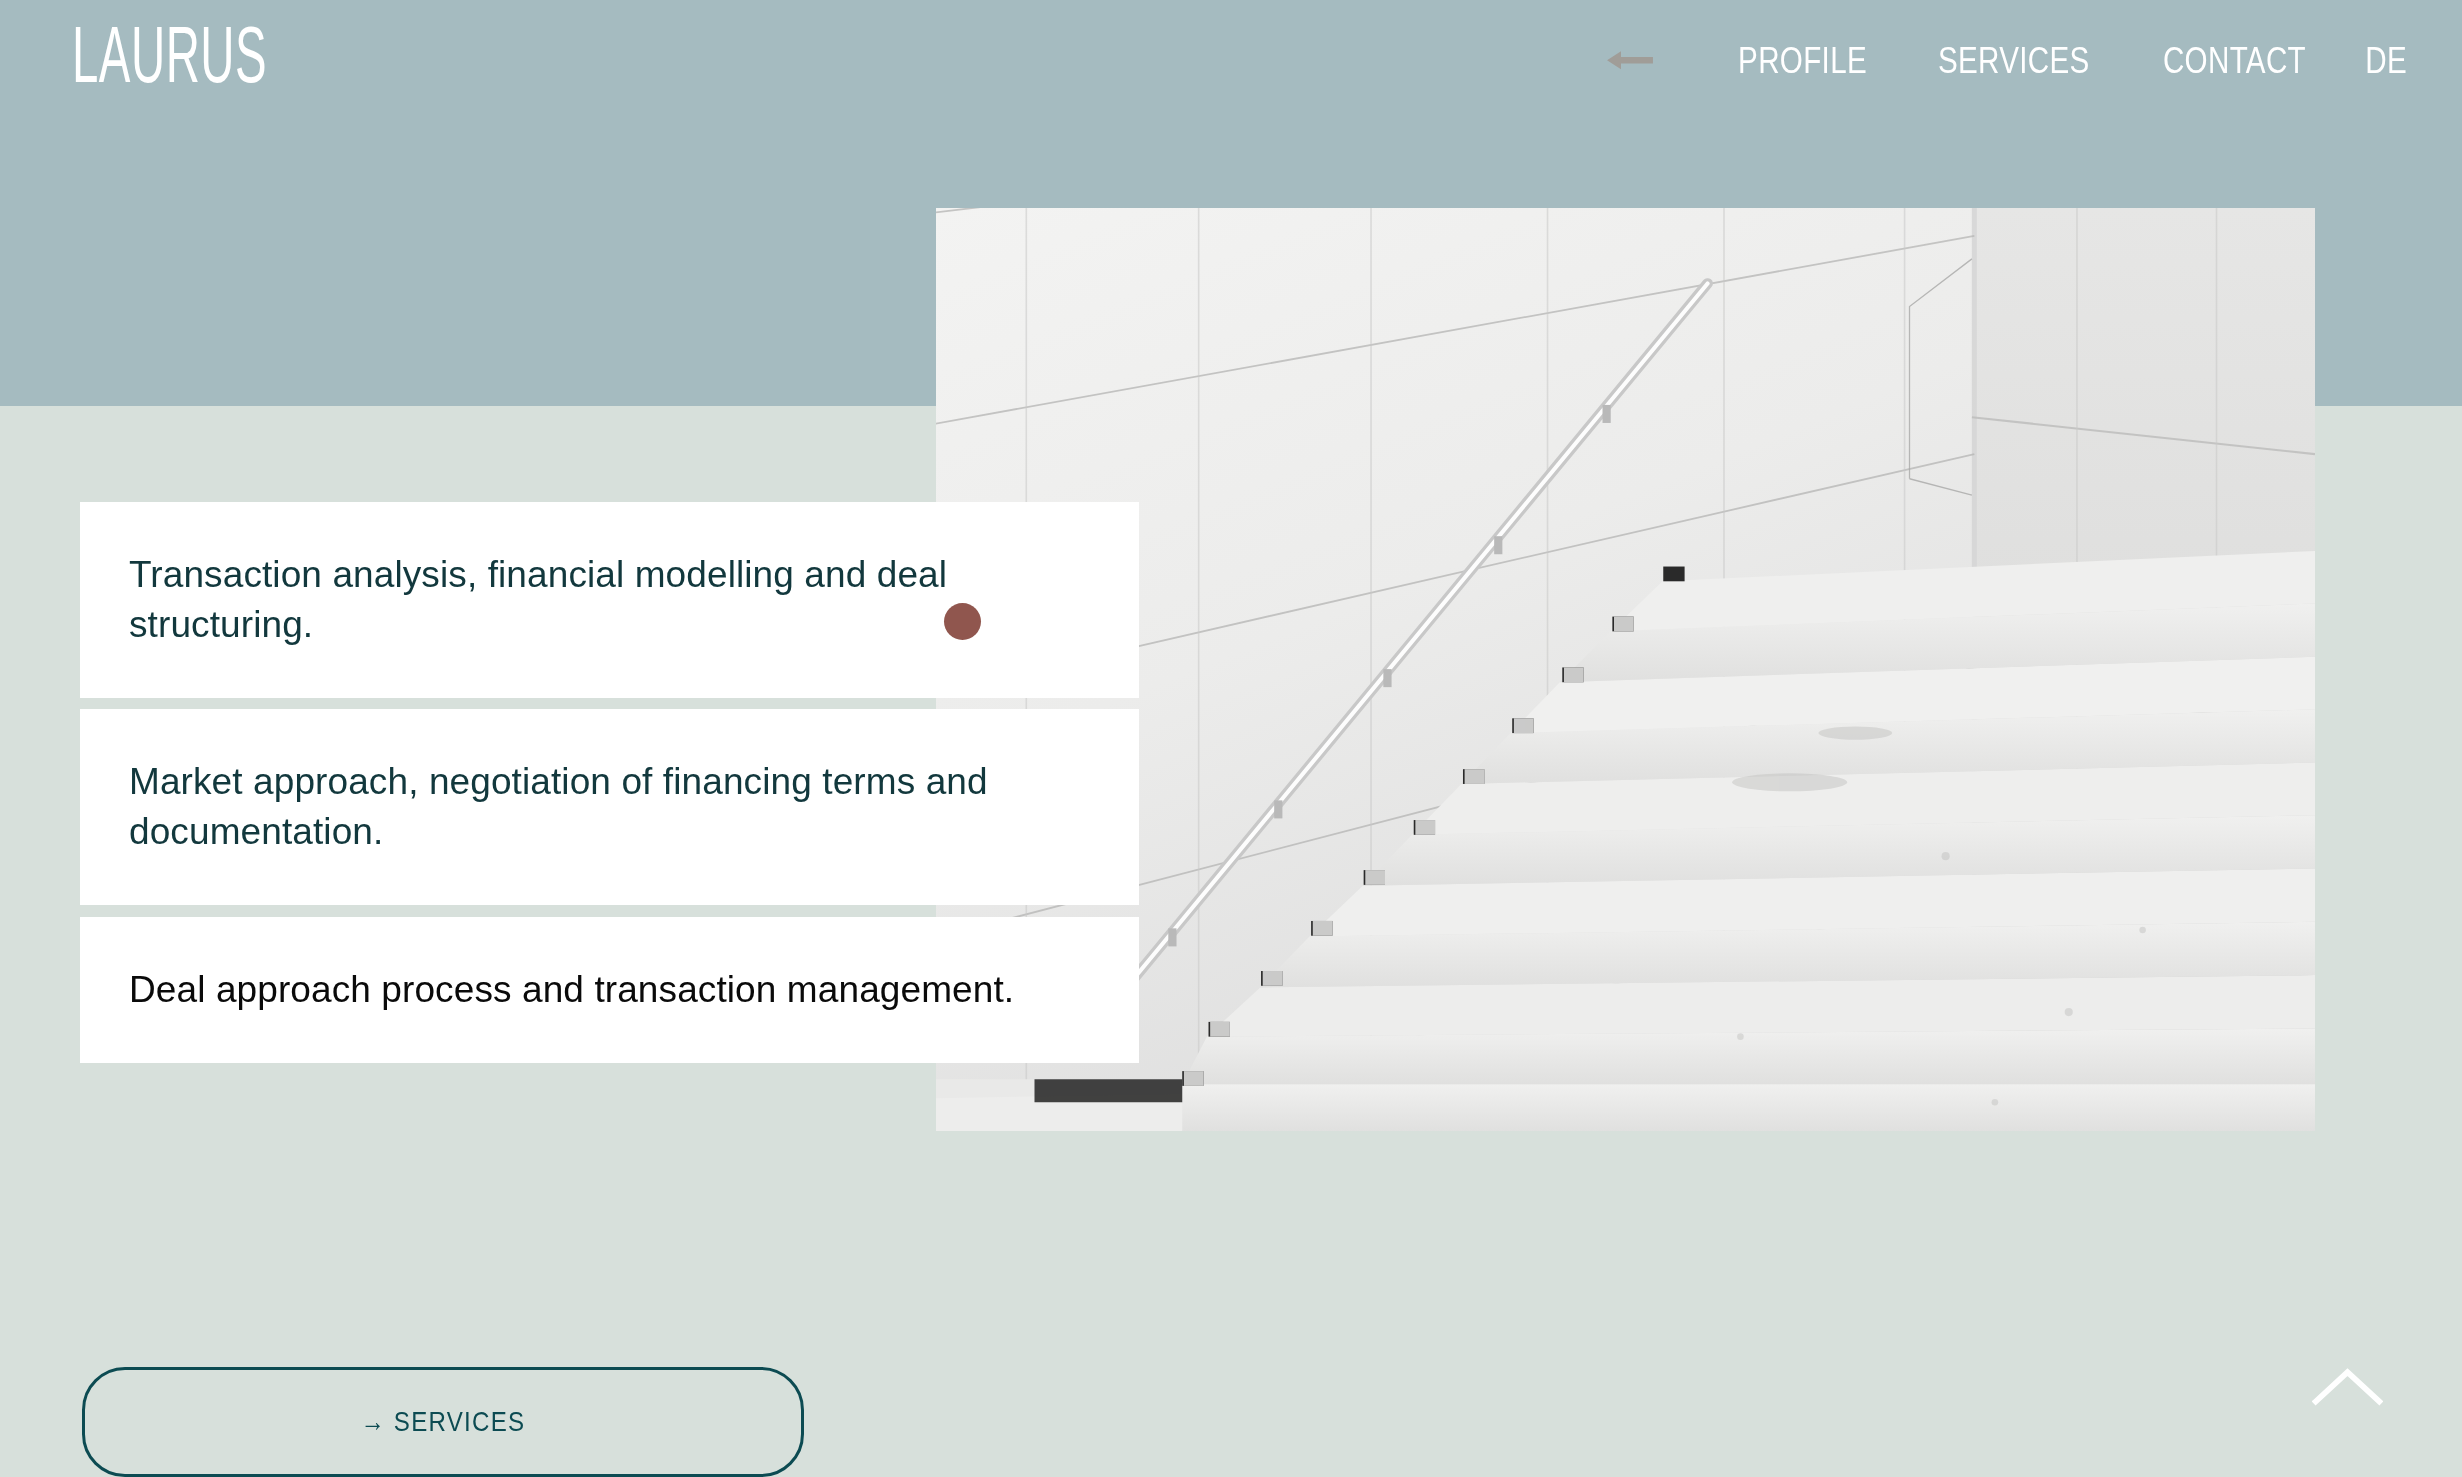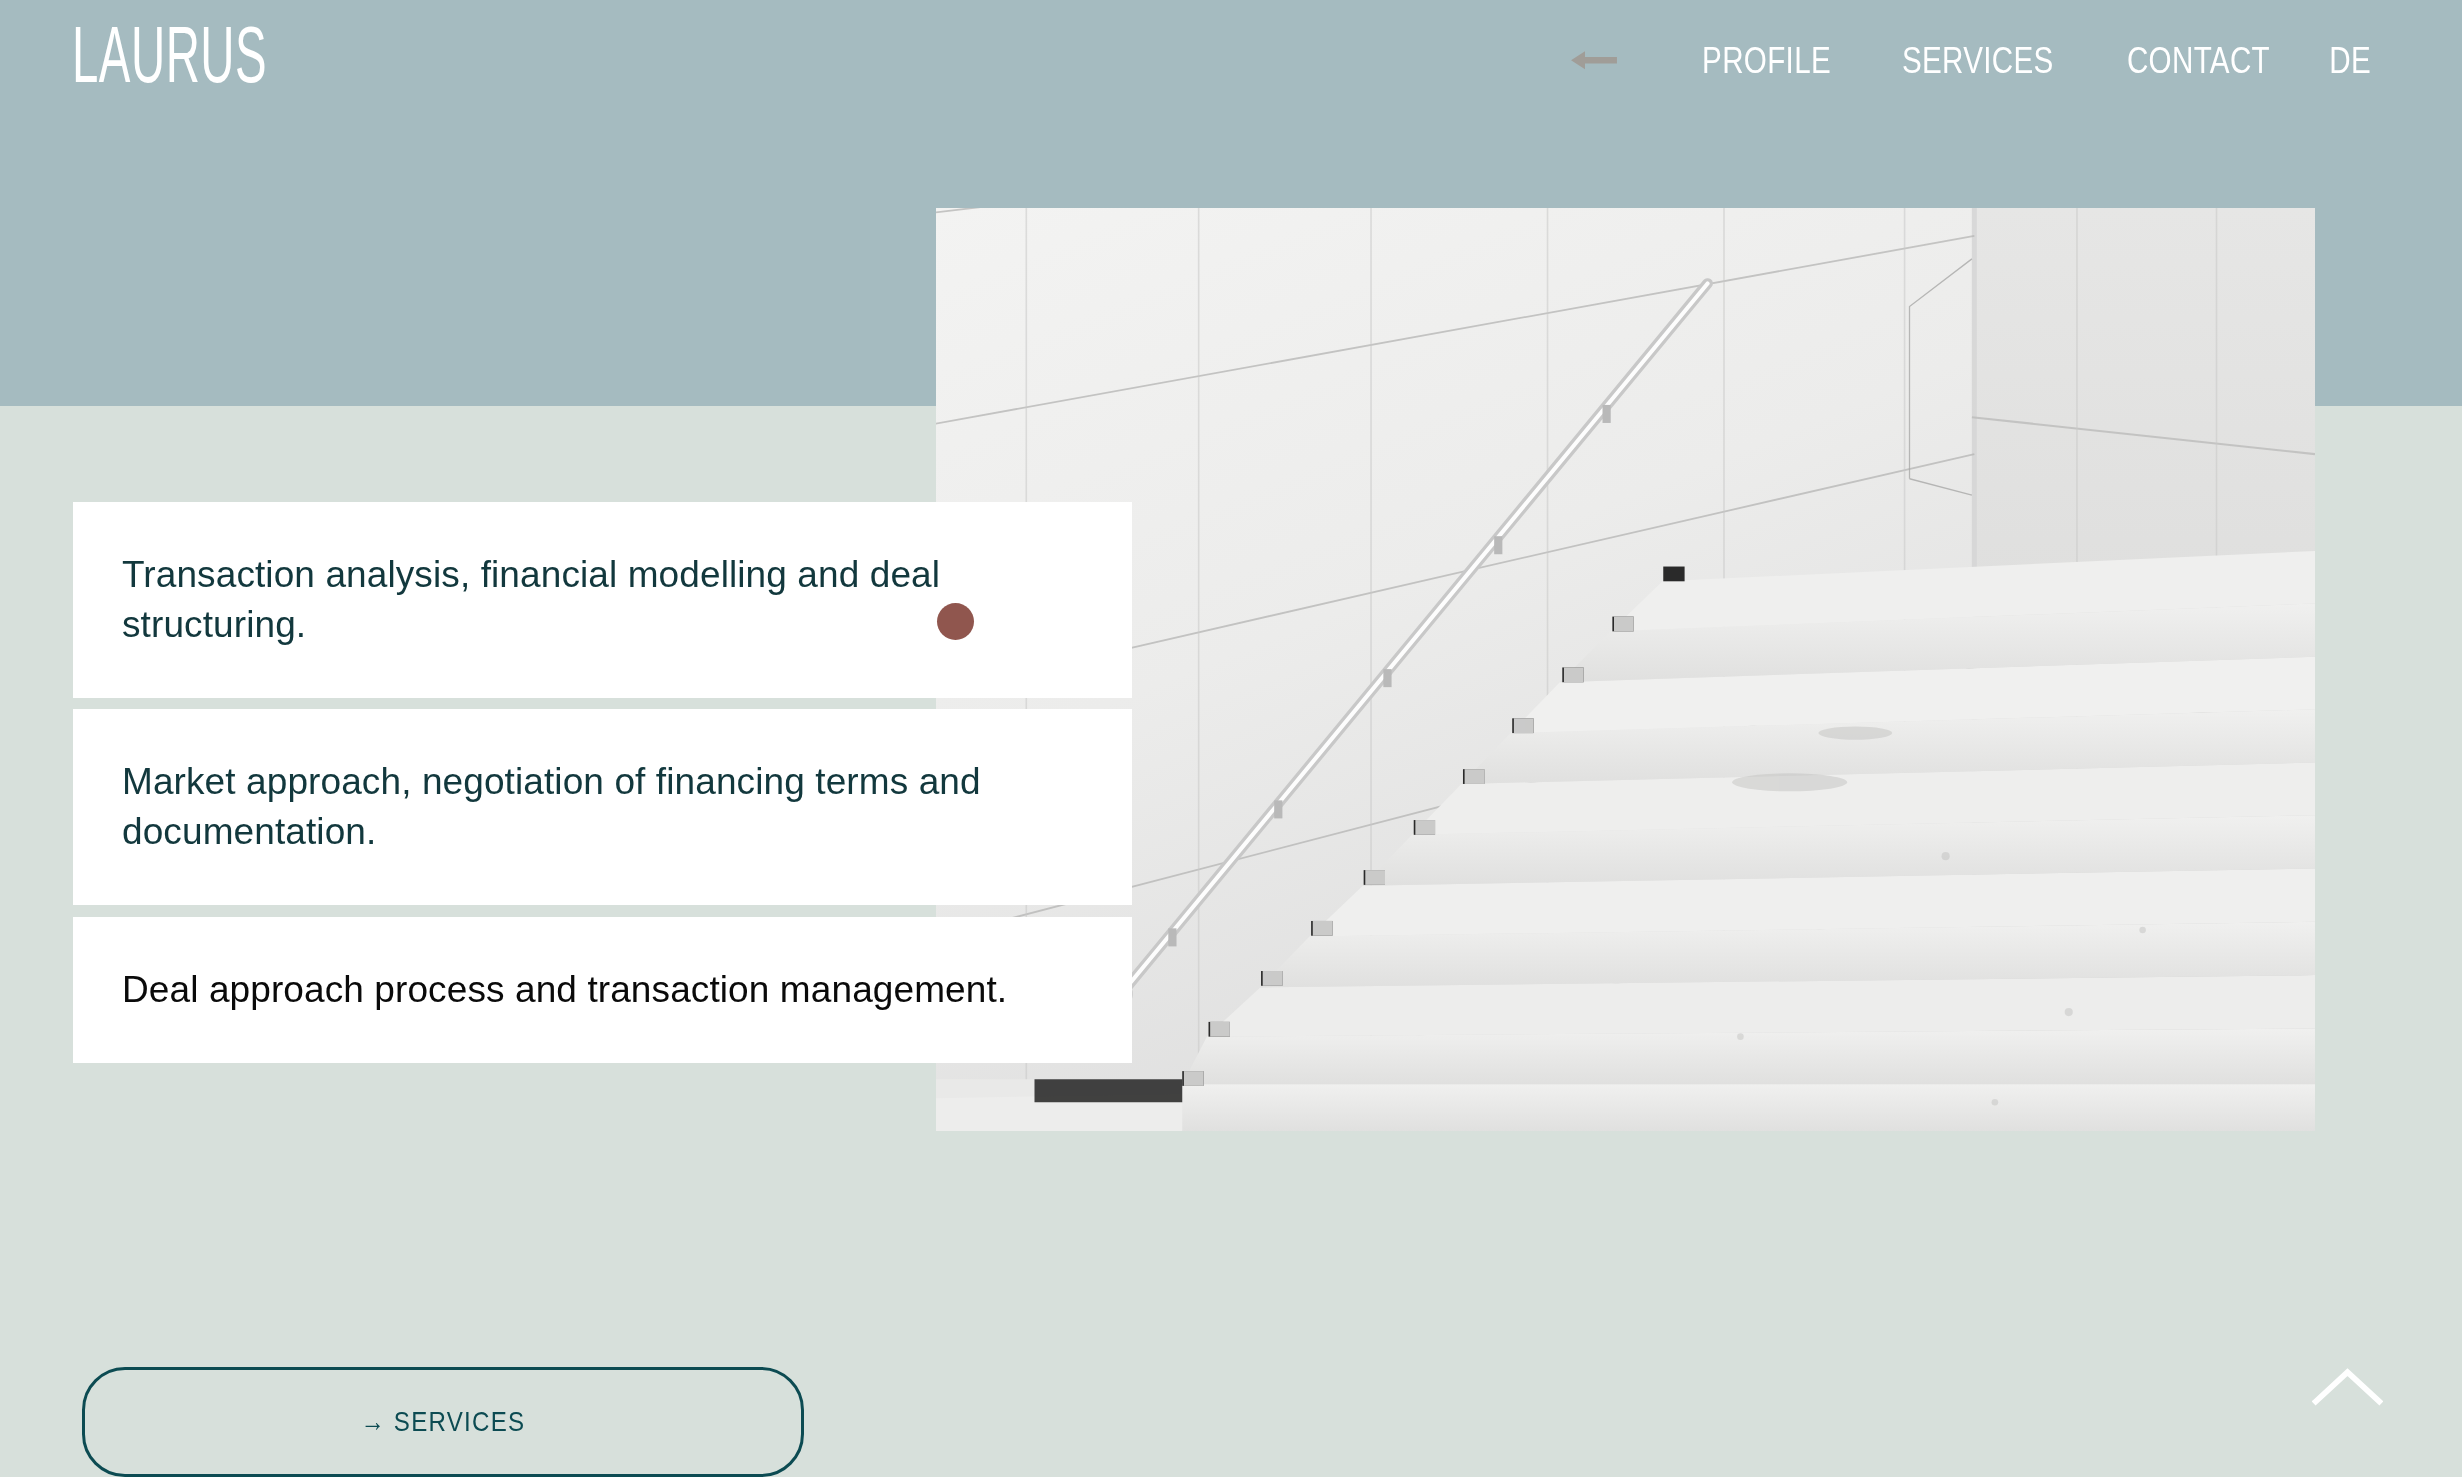--- a/index.html
+++ b/index.html
@@ -26,21 +26,21 @@
     transform:scaleX(0.60);
     transform-origin:left top;
     white-space:nowrap;
     z-index:4;
   }
   .nav{
     position:absolute; right:0; top:0;
     height:120px;
     display:flex; align-items:center;
     gap:0px;
-    padding-right:68px;
+    padding-right:32px;
     z-index:4;
   }
   .nav-back{
     width:46px; height:24.6px;
     position:relative;
     margin-right:51px;
     display:block;
   }
   .nav-back svg{ display:block; }
   .nav-item{
@@ -62,21 +62,21 @@
     width:1379px; height:923px;
     overflow:hidden;
     z-index:2;
     background:#ECECEC;
   }
   .hero-image svg{ display:block; width:100%; height:100%; }
 
   
   .cards{
     position:absolute;
-    left:73px; top:502px;
+    left:80px; top:502px;
     width:866px;
     z-index:3;
   }
   .card{
     background:#FFFFFF;
     width:1059px;
     position:relative;
     padding:48px 49px 48px 49px;
   }
   .card + .card{ margin-top:11.5px; }

